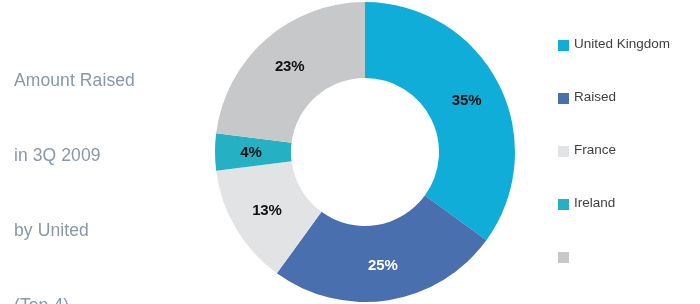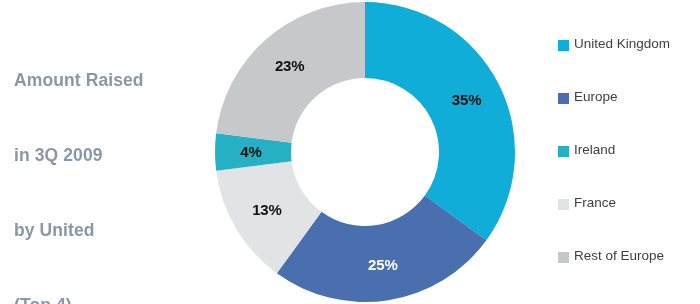--- a/index.html
+++ b/index.html
@@ -26,21 +26,21 @@
     left: 14px;
     top: 18px;
     width: 180px;
     font-size: 17.5px;
     line-height: 25px;
     color: #8a97a6;
     font-weight: 400;
     letter-spacing: 0.1px;
     white-space: pre;
   }
-  #chart-title .tline { display: block; font-weight: bold; }
+  #chart-title .tline { display: block; }
 
   
   #donut-wrap {
     position: absolute;
     left: 214px;
     top: -6px;
     width: 302px;
     height: 316px;
   }
   #donut-svg {
@@ -114,29 +114,28 @@
     </svg>
   </div>
 
   <div id="legend">
     <div class="legend-item">
       <span class="legend-swatch" style="background: rgb(15, 173, 216);"></span>
       <span class="legend-label">United Kingdom</span>
     </div>
     <div class="legend-item">
       <span class="legend-swatch" style="background: rgb(74, 111, 174);"></span>
-      <span class="legend-label">Europe</span>
+      <span class="legend-label">Raised</span>
+    </div>
+    <div class="legend-item">
+      <span class="legend-swatch" style="background: rgb(226, 227, 228);"></span>
+      <span class="legend-label">France</span>
     </div>
     <div class="legend-item">
       <span class="legend-swatch" style="background: rgb(38, 176, 196);"></span>
       <span class="legend-label">Ireland</span>
     </div>
     <div class="legend-item">
-      <span class="legend-swatch" style="background: rgb(226, 227, 228);"></span>
-      <span class="legend-label">France</span>
-    </div>
-    <div class="legend-item">
       <span class="legend-swatch" style="background: rgb(199, 200, 202);"></span>
-      <span class="legend-label">Rest of Europe</span>
     </div>
   </div>
 
 </div>
 
 </body></html>

